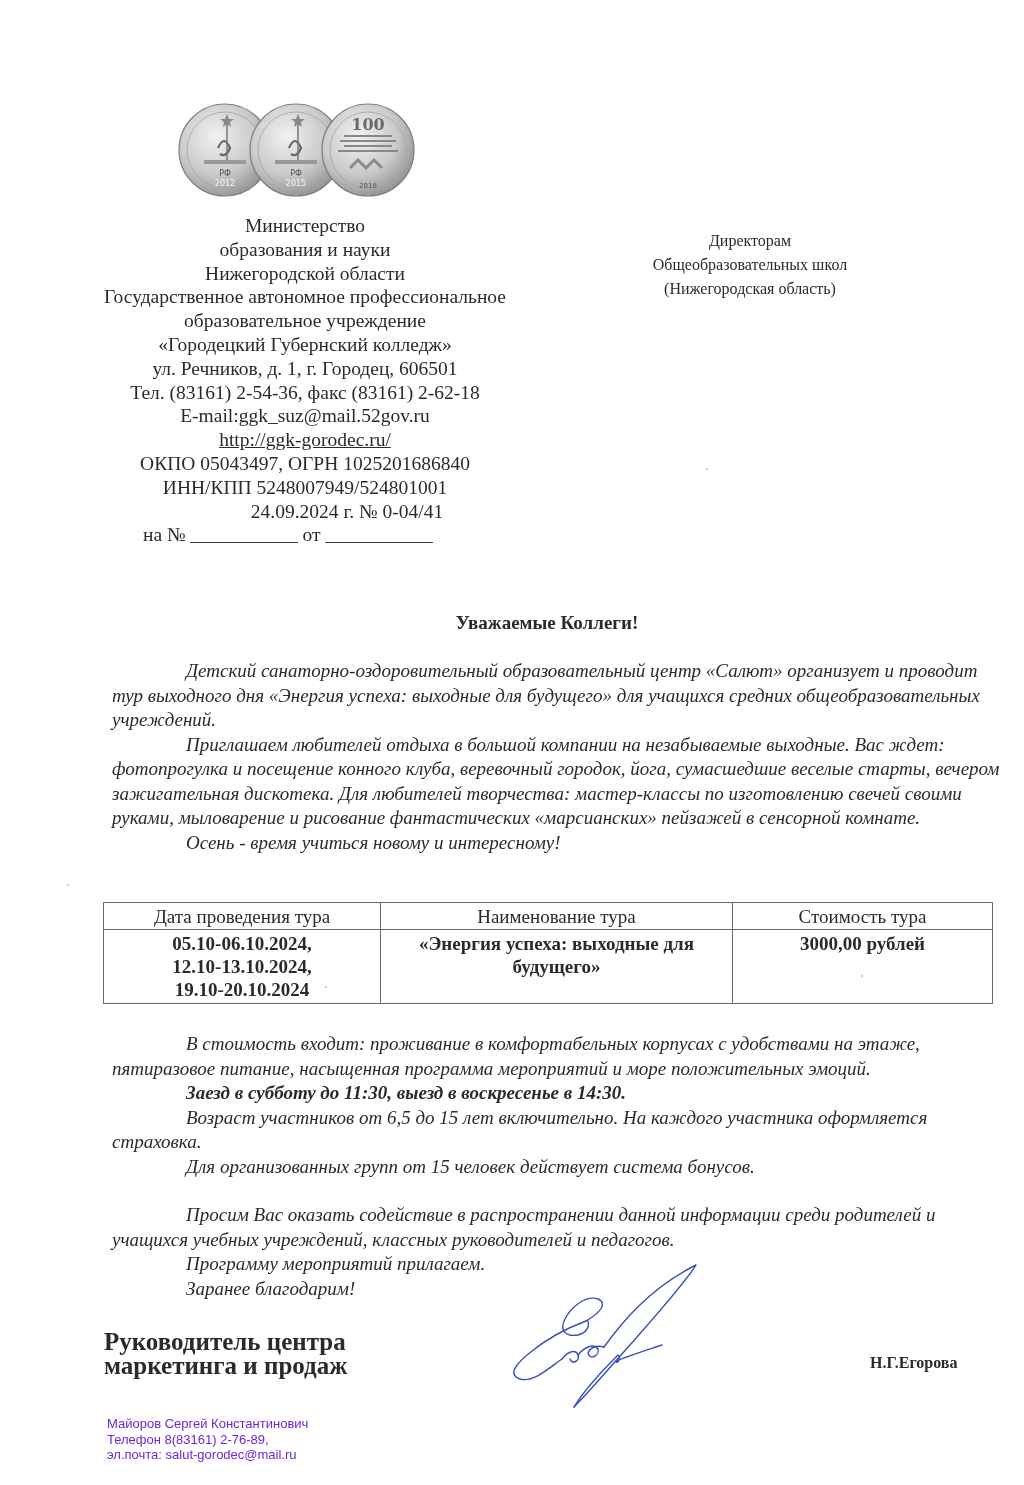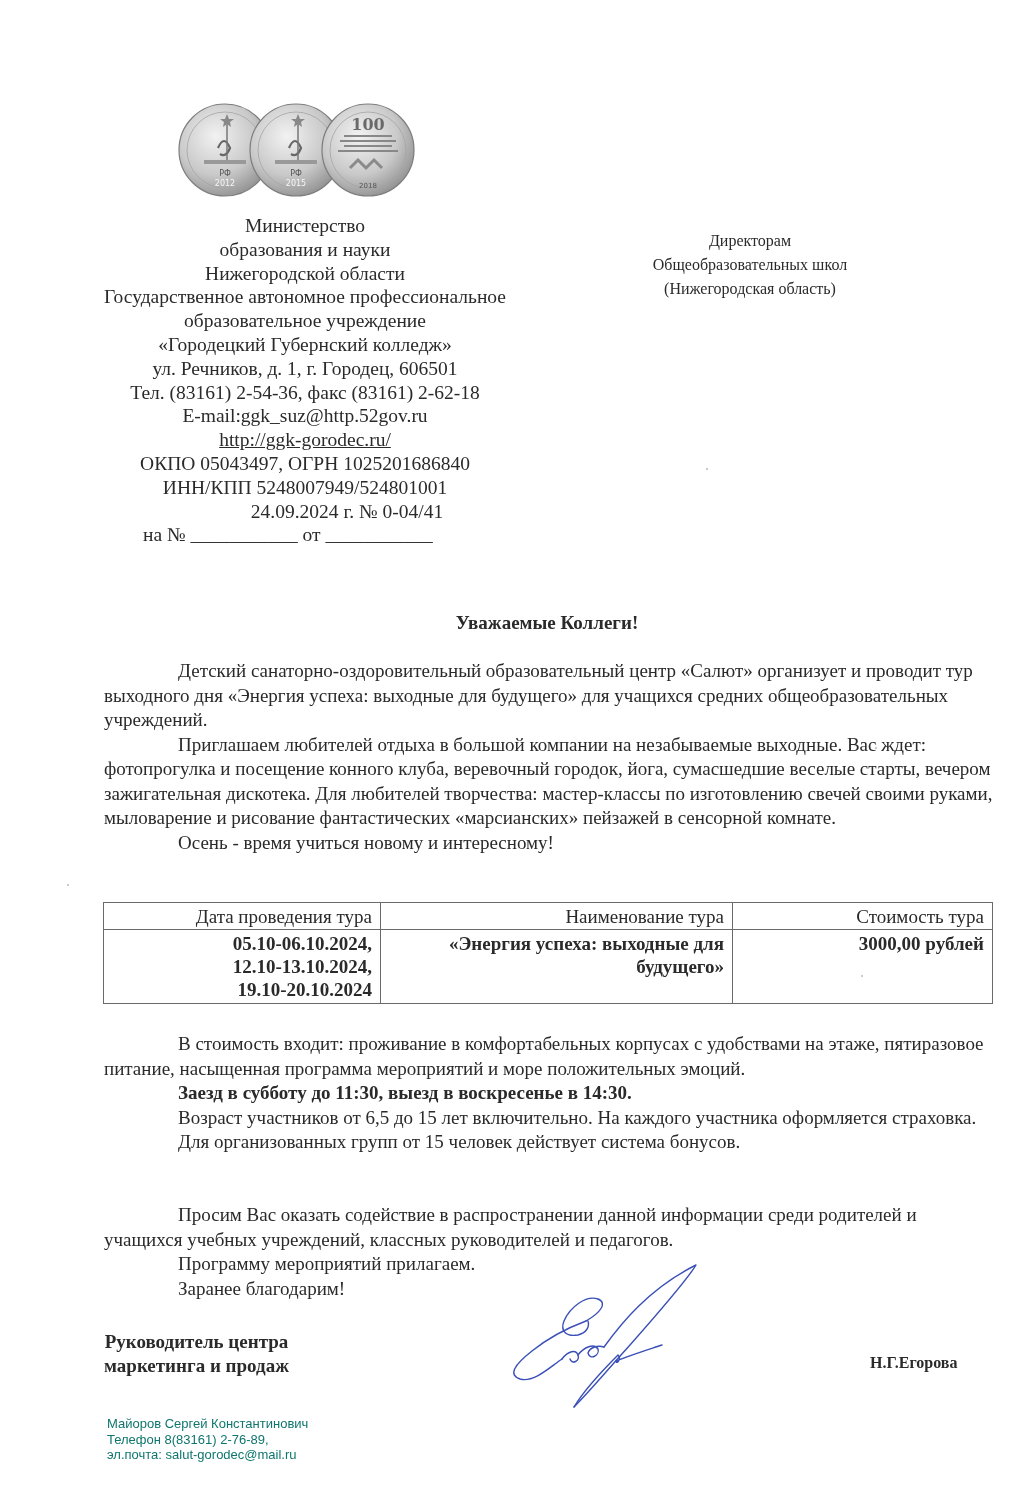--- a/index.html
+++ b/index.html
@@ -9,36 +9,36 @@
   }
   .abs { position: absolute; }
   .medals { left: 178px; top: 100px; width: 240px; height: 105px; }
   .org-block { left: 60px; top: 214px; width: 490px; text-align: center; font-size: 19.5px; line-height: 23.8px; }
   .org-block div { white-space: nowrap; }
   .org-block .link { text-decoration: underline; }
   .org-block .date-line { text-align: center; padding-left: 84px; }
   .org-block .ref-line { text-align: left; padding-left: 83px; }
   .recipient { left: 600px; top: 229px; width: 300px; text-align: center; font-size: 16px; line-height: 24px; }
   .greeting { left: 0; top: 612px; width: 1094px; text-align: center; font-weight: bold; font-size: 19px; }
-  .body-text { left: 104px; width: 892px; font-size: 19px; line-height: 24.5px; }
+  .body-text { left: 112px; width: 892px; font-size: 19px; line-height: 24.5px; font-style: italic; }
   .body-text p { margin: 0; text-indent: 74px; }
   .body-text p.bold { font-weight: bold; }
   .p1 { top: 659px; }
   .p2 { top: 1032px; }
   .p3 { top: 1203px; }
   table.tours { position: absolute; left: 103px; top: 902px; width: 890px; border-collapse: collapse; font-size: 19px; }
-  table.tours td, table.tours th { border: 1.5px solid #6a6a6a; padding: 2px 8px 1px 8px; vertical-align: top; text-align: right; line-height: 23px; }
+  table.tours td, table.tours th { border: 1.5px solid #6a6a6a; padding: 2px 8px 1px 8px; vertical-align: top; text-align: center; line-height: 23px; }
   table.tours th { font-weight: normal; height: 22px; }
   table.tours td { font-weight: bold; height: 70px; }
   table.tours .c1 { width: 260px; }
   table.tours .c2 { width: 335px; }
-  .sign-role { left: 104px; top: 1330px; font-weight: bold; font-size: 19px; line-height: 24px; text-align: center; }
+  .sign-role { left: 104px; top: 1330px; font-weight: bold; font-size: 25px; line-height: 24px; }
   .sign-name { left: 870px; top: 1354px; font-weight: bold; font-size: 16px; }
   .signature { left: 490px; top: 1255px; width: 240px; height: 160px; }
-  .contact { left: 107px; top: 1416px; font-size: 13px; line-height: 15.5px; font-family: "Liberation Sans", "DejaVu Sans", sans-serif; color: #0f766e; }
+  .contact { left: 107px; top: 1416px; font-size: 13px; line-height: 15.5px; font-family: "Liberation Sans", "DejaVu Sans", sans-serif; color: #6d28d9; }
   .speck { position: absolute; width: 2px; height: 2px; background: #b8b8b8; border-radius: 1px; }
 </style>
 </head>
 <body>
 
 <svg class="abs medals" viewBox="0 0 240 105">
   <defs>
     <radialGradient id="silver" cx="40%" cy="35%" r="70%">
       <stop offset="0%" stop-color="#f2f2f2"></stop>
       <stop offset="60%" stop-color="#c9c9c9"></stop>
@@ -80,21 +80,21 @@
 
 <div class="abs org-block">
   <div>Министерство</div>
   <div>образования и науки</div>
   <div>Нижегородской области</div>
   <div>Государственное автономное профессиональное</div>
   <div>образовательное учреждение</div>
   <div>«Городецкий Губернский колледж»</div>
   <div>ул. Речников, д. 1, г. Городец, 606501</div>
   <div>Тел. (83161) 2-54-36, факс (83161) 2-62-18</div>
-  <div>E-mail:ggk_suz@http.52gov.ru</div>
+  <div>E-mail:ggk_suz@mail.52gov.ru</div>
   <div><span class="link">http://ggk-gorodec.ru/</span></div>
   <div>ОКПО 05043497, ОГРН 1025201686840</div>
   <div>ИНН/КПП 5248007949/524801001</div>
   <div class="date-line">24.09.2024 г.  № 0-04/41</div>
   <div class="ref-line">на № ___________ от ___________</div>
 </div>
 
 <div class="abs recipient">
   <div>Директорам</div>
   <div>Общеобразовательных школ</div>

